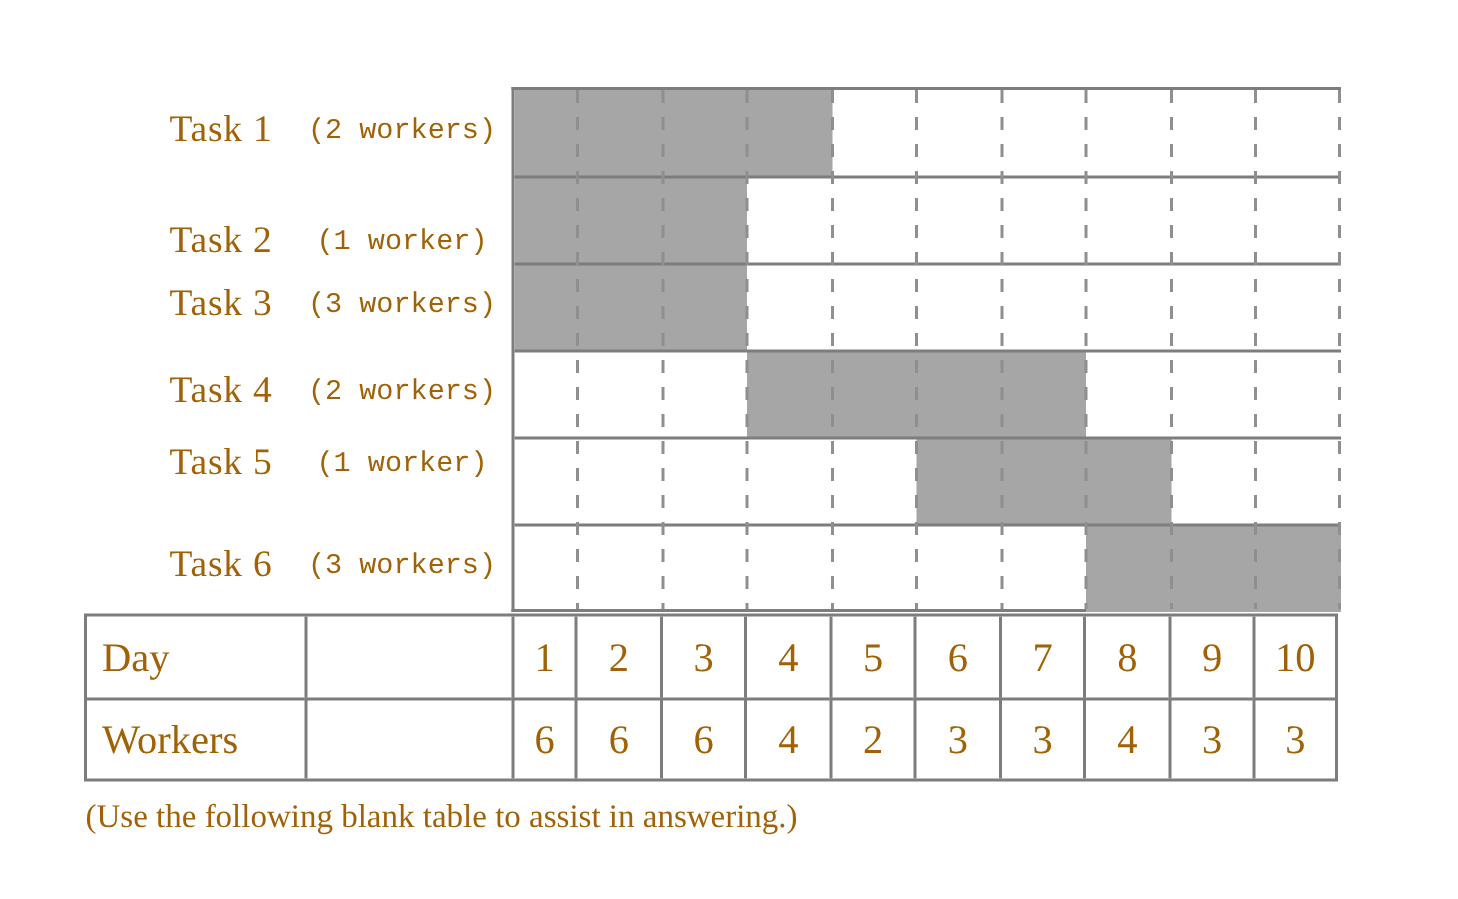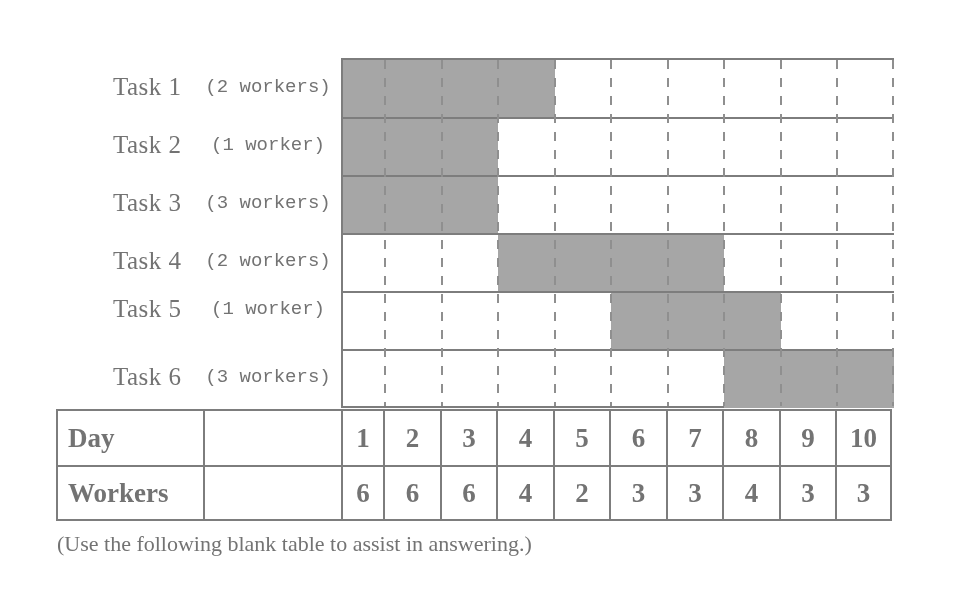--- a/index.html
+++ b/index.html
@@ -1,18 +1,18 @@
 <!DOCTYPE html>
 <html><head>
 <meta charset="utf-8">
 <style>
   html,body{margin:0;padding:0;background:#ffffff;}
   #stage{
     position:relative;width:972px;height:599px;background:#ffffff;overflow:hidden;
-    font-family:"Liberation Serif","DejaVu Serif",serif;color:#737373;
+    font-family:"Liberation Serif","DejaVu Serif",serif;color:#a16207;
   }
   
   .task-row{position:absolute;left:0;width:341px;height:58px;}
   .task-name{
     position:absolute;left:113px;top:0;height:100%;
     display:flex;align-items:center;font-size:25px;letter-spacing:.5px;
   }
   .task-workers{
     position:absolute;left:198px;width:140px;top:0;height:100%;
     display:flex;align-items:center;justify-content:center;font-size:19px;font-family:Liberation Mono, monospace;
@@ -30,42 +30,41 @@
     background:repeating-linear-gradient(180deg,#8f8f8f 0 9px,rgba(0,0,0,0) 9px 18px);
   }
   
   #day-table{
     position:absolute;left:56px;top:409px;width:836px;height:112px;
     border:2px solid #7d7d7d;box-sizing:border-box;
     display:grid;
     grid-template-columns:145px 138px 42px 57px 56px 57px 56px 57px 56px 57px 56px 1fr;
     grid-template-rows:1fr 1fr;
     font-size:27px;
-    font-weight:bold;
   }
   .cell{
     display:flex;align-items:center;justify-content:center;
     border-left:2px solid #7d7d7d;box-sizing:border-box;
   }
   .cell.first{border-left:none;}
   .cell.rowlabel{justify-content:flex-start;padding-left:10px;}
   .cell.r2{border-top:2px solid #7d7d7d;}
   
   #caption{position:absolute;left:57px;top:531px;font-size:22px;white-space:nowrap;}
 </style>
 </head>
 <body>
 
 <div id="stage">
   <div id="task-labels">
       <div class="task-row" style="top: 58px;">
         <span class="task-name">Task 1</span>
         <span class="task-workers">(2 workers)</span>
       </div>
-      <div class="task-row" style="top: 116px;">
+      <div class="task-row" style="top: 132px;">
         <span class="task-name">Task 2</span>
         <span class="task-workers">(1 worker)</span>
       </div>
       <div class="task-row" style="top: 174px;">
         <span class="task-name">Task 3</span>
         <span class="task-workers">(3 workers)</span>
       </div>
       <div class="task-row" style="top: 232px;">
         <span class="task-name">Task 4</span>
         <span class="task-workers">(2 workers)</span>

